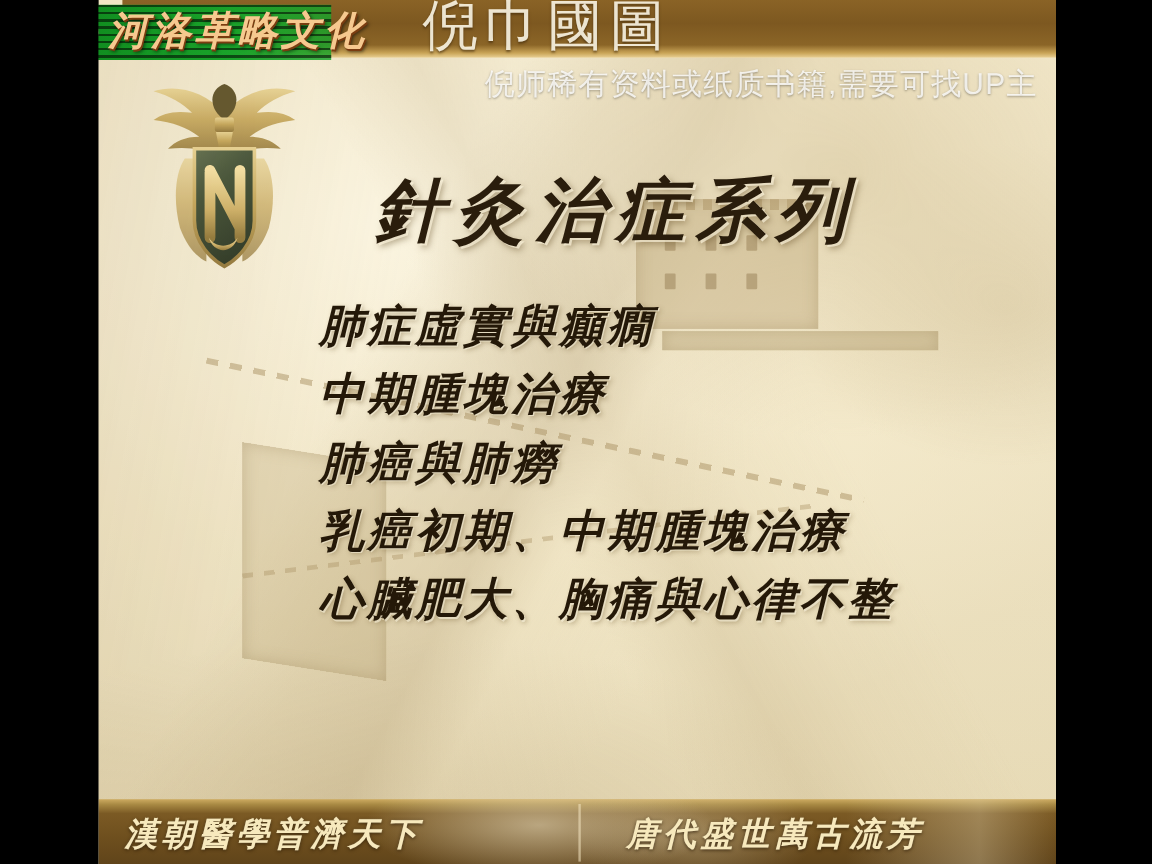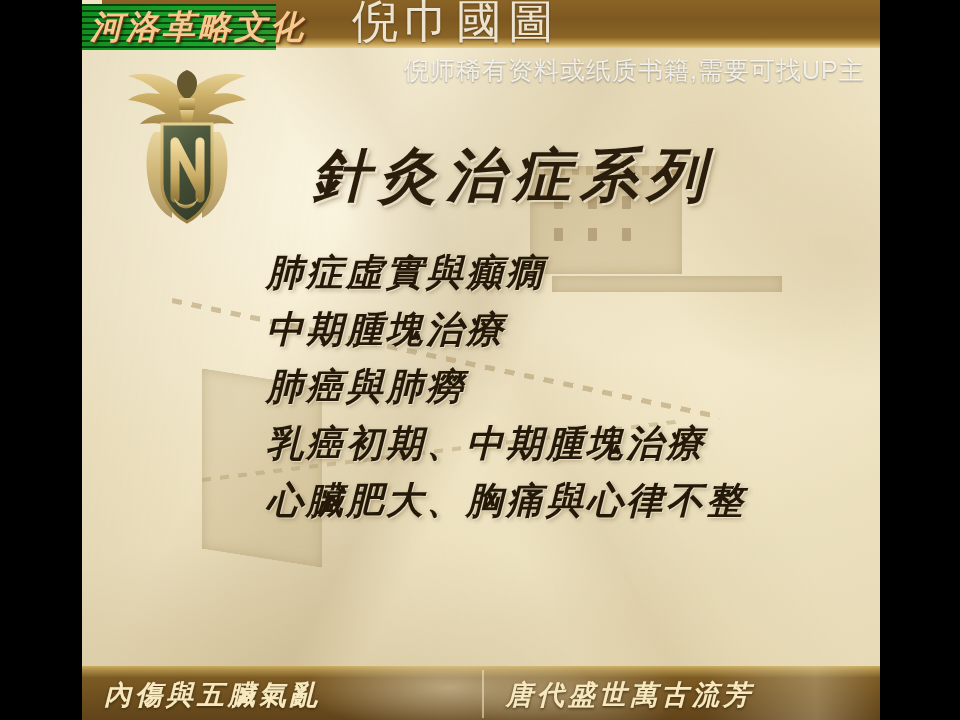--- a/index.html
+++ b/index.html
@@ -179,21 +179,21 @@
     font-size: 27px;
     line-height: 34px;
     letter-spacing: 4px;
     white-space: nowrap;
     font-family: "Liberation Serif", "DejaVu Serif", serif;
     text-shadow: 0 1px 3px rgba(40,24,4,0.85), 0 0 1px rgba(255,240,200,0.6);
     font-style: italic;
     font-weight: bold;
   }
   #footer-left  { left: 22px; }
-  #footer-right { left: 424px; }
+  #footer-right { left: 440px; }
   #footer-divider {
     position: absolute;
     left: 400px; top: 4px;
     width: 2px; height: 48px;
     background: rgba(246,232,196,0.55);
   }
 
   
   #emblem {
     position: absolute;
@@ -393,21 +393,21 @@
         <div class="slide-line">心臟肥大、胸痛與心律不整</div>
       </div>
     </div>
 
     <div id="slide-header">
       <div id="header-calligraphy">倪巾國圖</div>
     </div>
 
     <div id="slide-footer">
       <div id="footer-wash"></div>
-      <div class="footer-text" id="footer-left">內傷與五臟氣亂</div>
+      <div class="footer-text" id="footer-left">漢朝醫學普濟天下</div>
       <div id="footer-divider"></div>
       <div class="footer-text" id="footer-right">唐代盛世萬古流芳</div>
     </div>
   </div>
 
   <div class="pillarbox" id="pillar-left"></div>
   <div class="pillarbox" id="pillar-right"></div>
 
   <div id="header-overlay-text">倪师稀有资料或纸质书籍,需要可找UP主</div>
 

